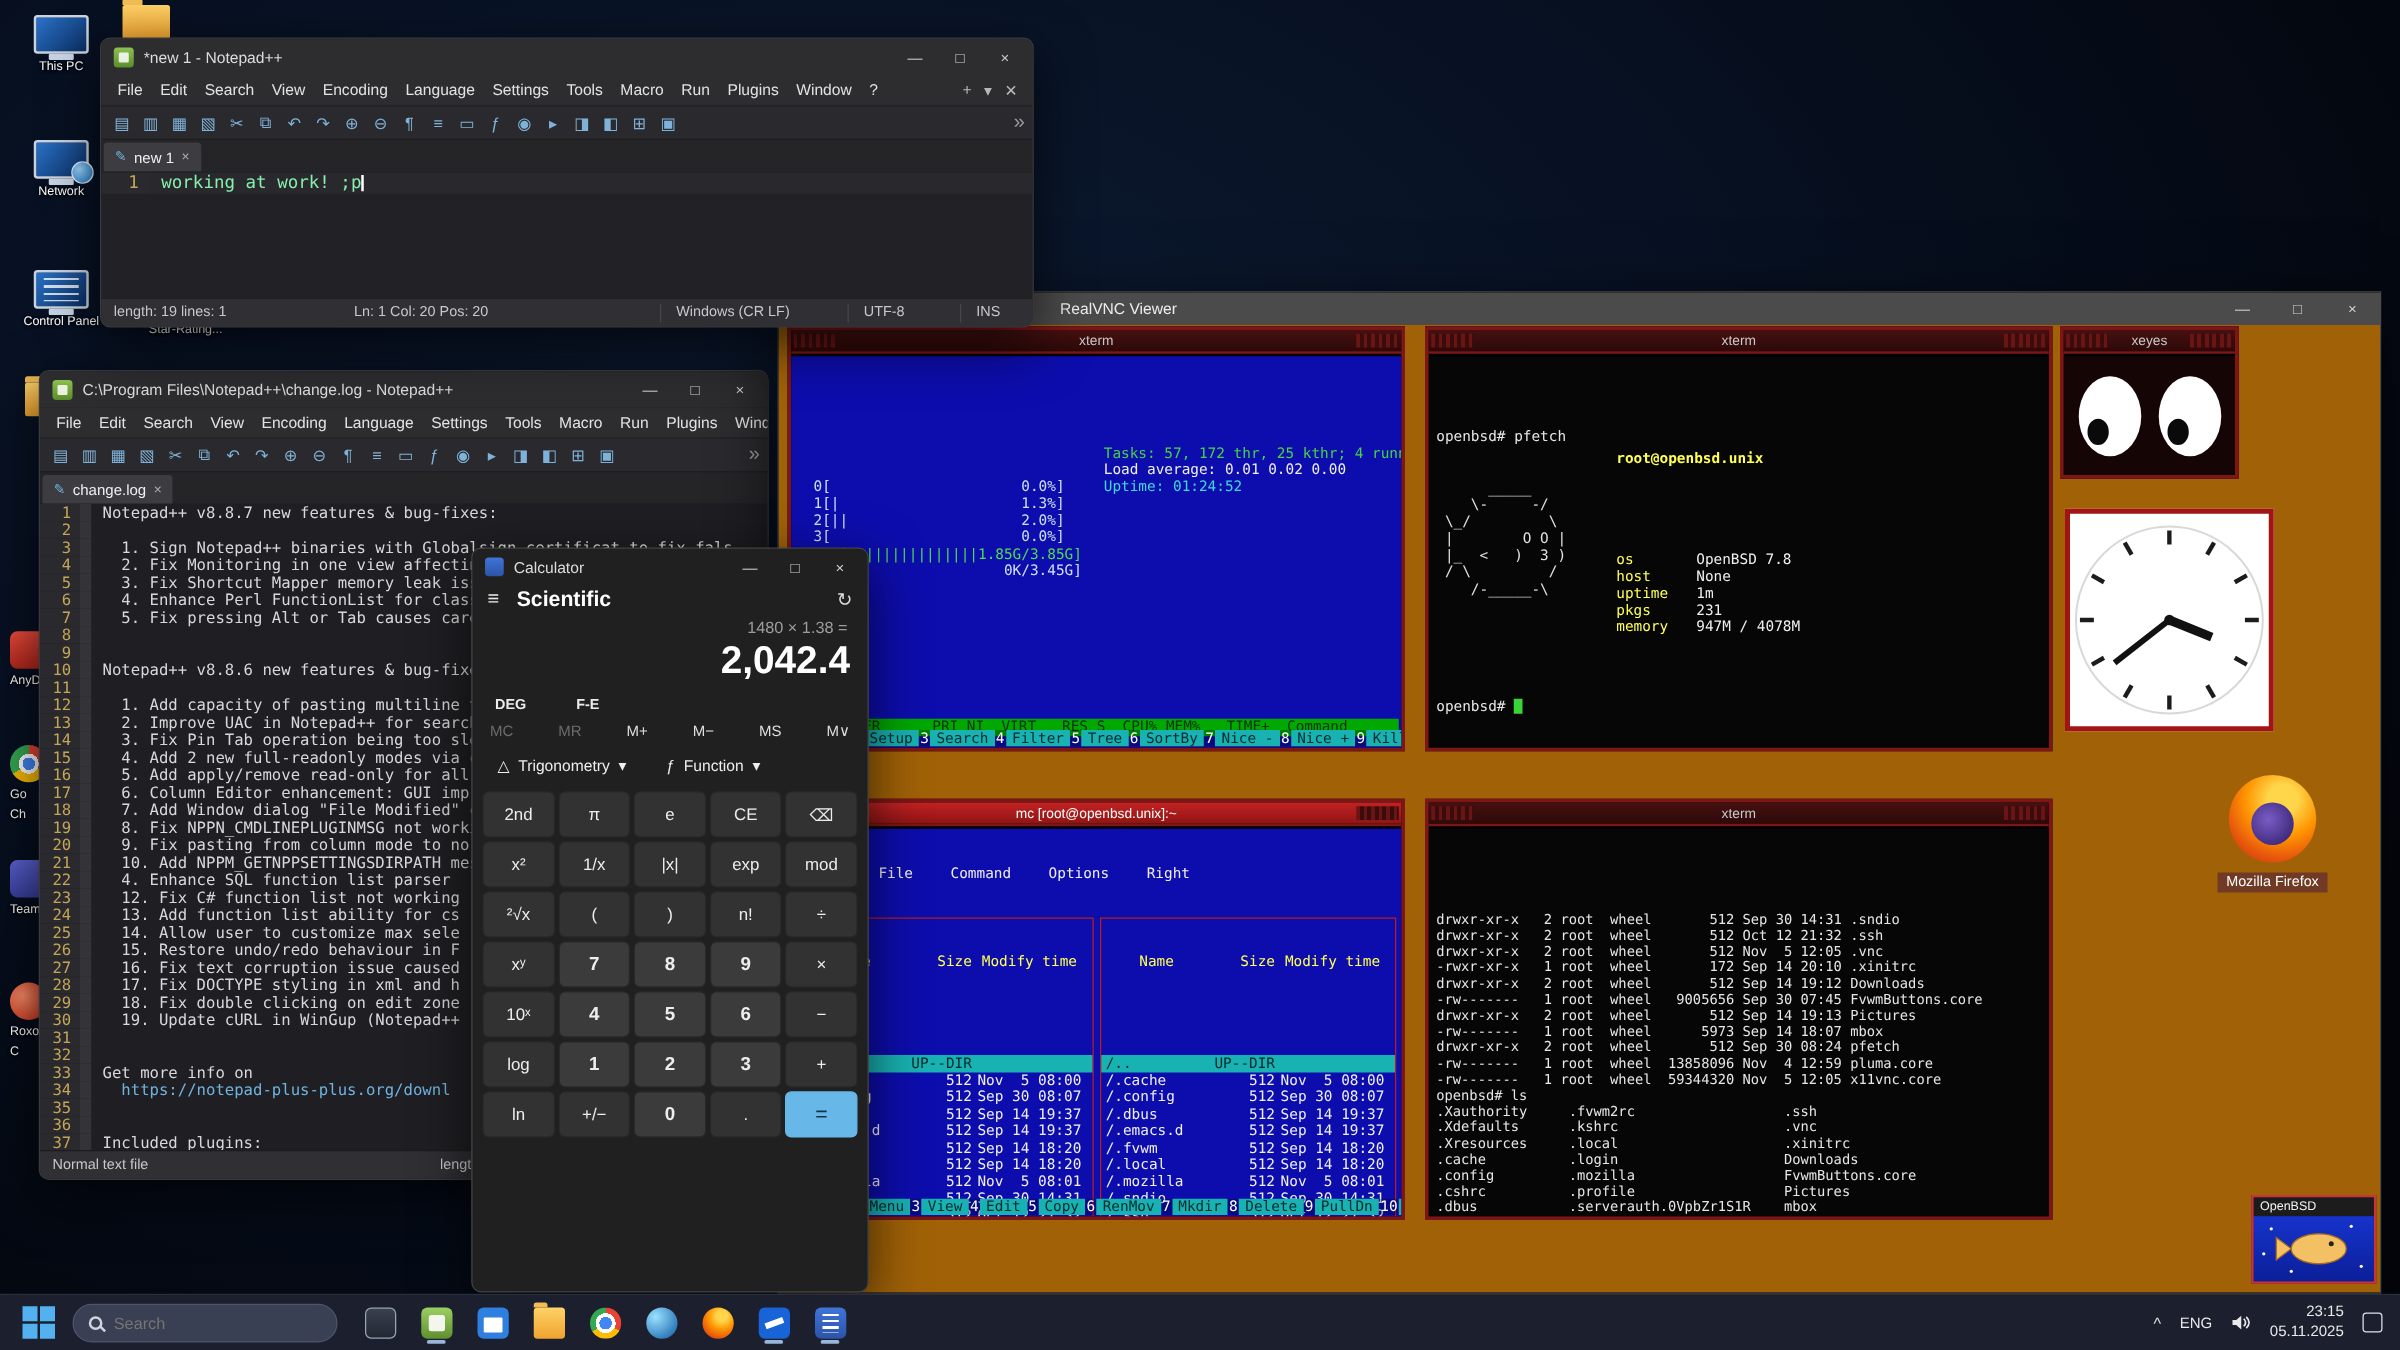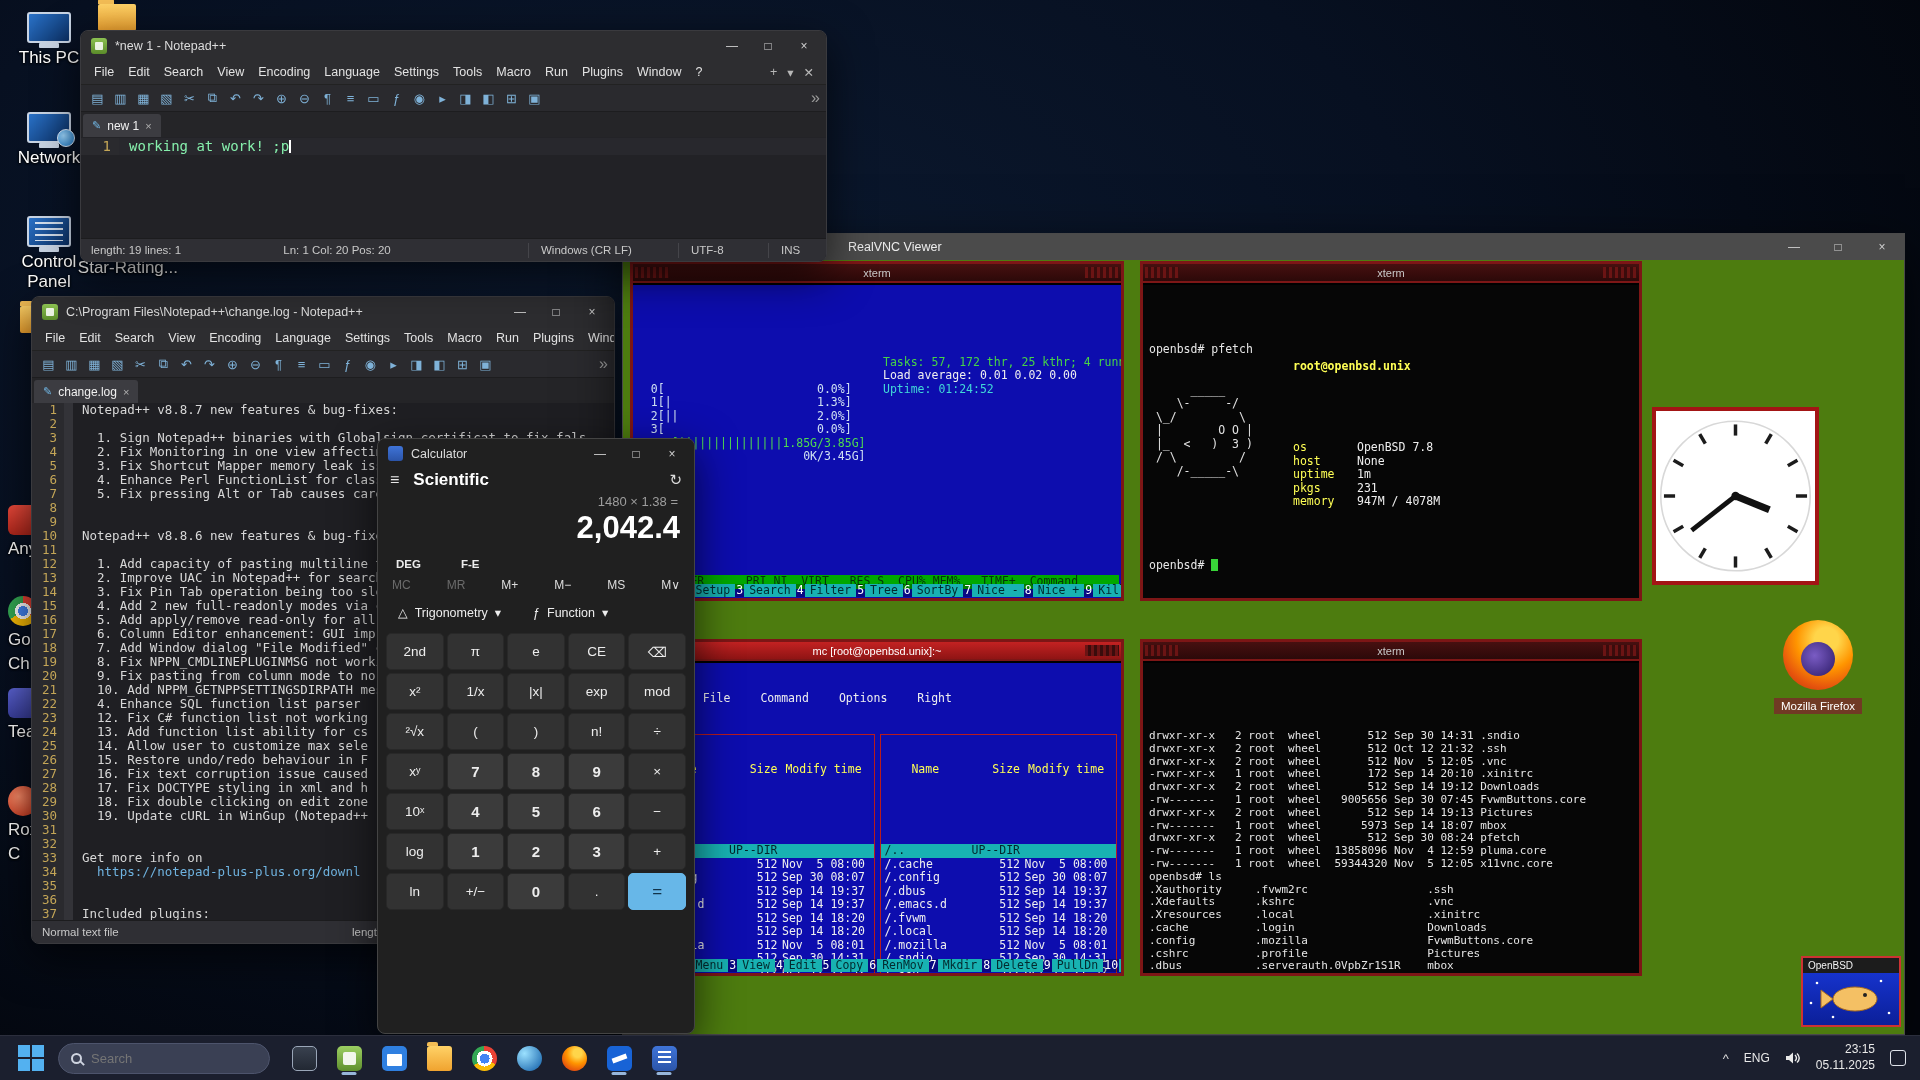--- a/index.html
+++ b/index.html
@@ -3,21 +3,21 @@
 <meta charset="utf-8">
 <style>
   *{margin:0;padding:0;box-sizing:border-box}
   html,body{background:#000}
   body{font-family:"Liberation Sans",sans-serif}
   .stage{position:relative;width:1920px;height:1080px;overflow:hidden;
     background:radial-gradient(1400px 900px at 35% 30%, #0c1a31 0%, #071021 55%, #03060d 100%)}
 
   
   .dicon{position:absolute;width:78px;display:flex;flex-direction:column;align-items:center;gap:5px;z-index:1}
-  .dlabel{color:#fff;font-size:17px;text-shadow:0 1px 2px #000,0 0 3px #000;text-align:center;line-height:1.15}
+  .dlabel{color:#fff;font-size:10px;text-shadow:0 1px 2px #000,0 0 3px #000;text-align:center;line-height:1.15}
   .mon{width:44px;height:31px;border:2px solid #c8d4e4;border-radius:3px;background:linear-gradient(135deg,#2a72c8,#0b2f63);position:relative}
   .mon .stand{position:absolute;left:50%;bottom:-7px;transform:translateX(-50%);width:20px;height:5px;background:#c8d4e4;border-radius:1px}
   .mon.net::after{content:"";position:absolute;right:-6px;bottom:-6px;width:16px;height:16px;border-radius:50%;
     background:radial-gradient(circle at 35% 35%,#9fd8ff,#1a78c8);border:1px solid #dfeeff}
   .mon.cpl::before{content:"";position:absolute;inset:4px 6px;background:repeating-linear-gradient(#ffffffcc 0 2px,transparent 2px 6px)}
   .fold{width:38px;height:27px;background:linear-gradient(#ffd267,#f0a32f);border-radius:2px;position:relative}
   .fold::before{content:"";position:absolute;top:-5px;left:0;width:16px;height:5px;background:#f3bd55;border-radius:2px 2px 0 0}
   .stub{position:absolute;z-index:1;display:flex;flex-direction:column;align-items:flex-start;gap:4px}
   .stub .dlabel{text-align:left}
   .sq{width:30px;height:30px;border-radius:6px}
@@ -80,21 +80,21 @@
   .key{height:37px;background:#323232;border:1px solid #282828;border-radius:5px;display:flex;align-items:center;justify-content:center;font-size:13.5px;color:#ededed}
   .key.num{background:#3b3b3b;font-weight:600;font-size:15px}
   .key.eq{background:#67b7e8;border-color:#67b7e8;color:#11334a;font-size:17px}
 
   
   .vnc{background:#000;border:1px solid #4a4a4a;border-radius:0;box-shadow:0 16px 50px rgba(0,0,0,.7)}
   .vnc-tbar{height:26px;background:#4b4b4b;color:#ececec;font-size:12.5px;display:flex;align-items:center}
   .vnc-title{margin-left:225px}
   .vnc-tbar .wctrls{margin-left:auto}
   .vnc-tbar .wbtn{width:44px;height:26px}
-  .vnc-body{position:absolute;top:26px;left:0;right:0;bottom:0;background:#4d7c0f;overflow:hidden}
+  .vnc-body{position:absolute;top:26px;left:0;right:0;bottom:0;background:#a16207;overflow:hidden}
 
   .rwin{position:absolute;border:3px solid #7d1616;background:#000}
   .rtitle{height:19px;background:linear-gradient(#471010,#2c0909);color:#c9c9c9;font-size:11px;display:flex;align-items:center;justify-content:center;border-bottom:2px solid #7d1616;position:relative}
   .rtitle::before,.rtitle::after{content:"";position:absolute;top:3px;bottom:3px;width:34px;
     background:repeating-linear-gradient(90deg,#6b1414 0 3px,#3a0c0c 3px 6px)}
   .rtitle::before{left:2px}.rtitle::after{right:2px}
   .rwin.focus .rtitle{background:linear-gradient(#c32222,#8f1414);color:#fff}
   .term{position:absolute;top:21px;left:0;right:0;bottom:0;font:11.5px/13.5px "DejaVu Sans Mono",monospace;color:#e6e6e6;white-space:pre;overflow:hidden}
   .term.blue{background:#0d0dae}
   .term.black{background:#060606}
@@ -493,20 +493,27 @@
               <div>
                 
               <div class="pfr tl"><span class="pk">os</span><span class="pv">OpenBSD 7.8</span></div><div class="pfr tl"><span class="pk">host</span><span class="pv">None</span></div><div class="pfr tl"><span class="pk">uptime</span><span class="pv">1m</span></div><div class="pfr tl"><span class="pk">pkgs</span><span class="pv">231</span></div><div class="pfr tl"><span class="pk">memory</span><span class="pv">947M / 4078M</span></div></div>
             </div>
             <div class="tl">&nbsp;</div>
             <div class="tl"><span>openbsd# </span><span class="cursor"></span></div>
           </div>
         </div>
       </div>
 
+      <div class="rwin" style="left:1025px;top:1px;width:143px;height:122px">
+        <div class="rtitle">xeyes</div>
+        <div class="eyes">
+          <div class="eye"></div>
+          <div class="eye"></div>
+        </div>
+      </div>
 
       <div class="clockwin" style="left:1029px;top:147px;width:167px;height:178px">
         <svg viewBox="0 0 100 100" width="159" height="170">
           <circle cx="50" cy="50" r="47" fill="#ffffff" stroke="#d8d8d8"></circle>
           <g stroke="#1c1c1c" stroke-width="2.2">
             <line x1="50" y1="5" x2="50" y2="12"></line>
             <line x1="50" y1="5" x2="50" y2="12" transform="rotate(30 50 50)"></line>
             <line x1="50" y1="5" x2="50" y2="12" transform="rotate(60 50 50)"></line>
             <line x1="50" y1="5" x2="50" y2="12" transform="rotate(90 50 50)"></line>
             <line x1="50" y1="5" x2="50" y2="12" transform="rotate(120 50 50)"></line>

